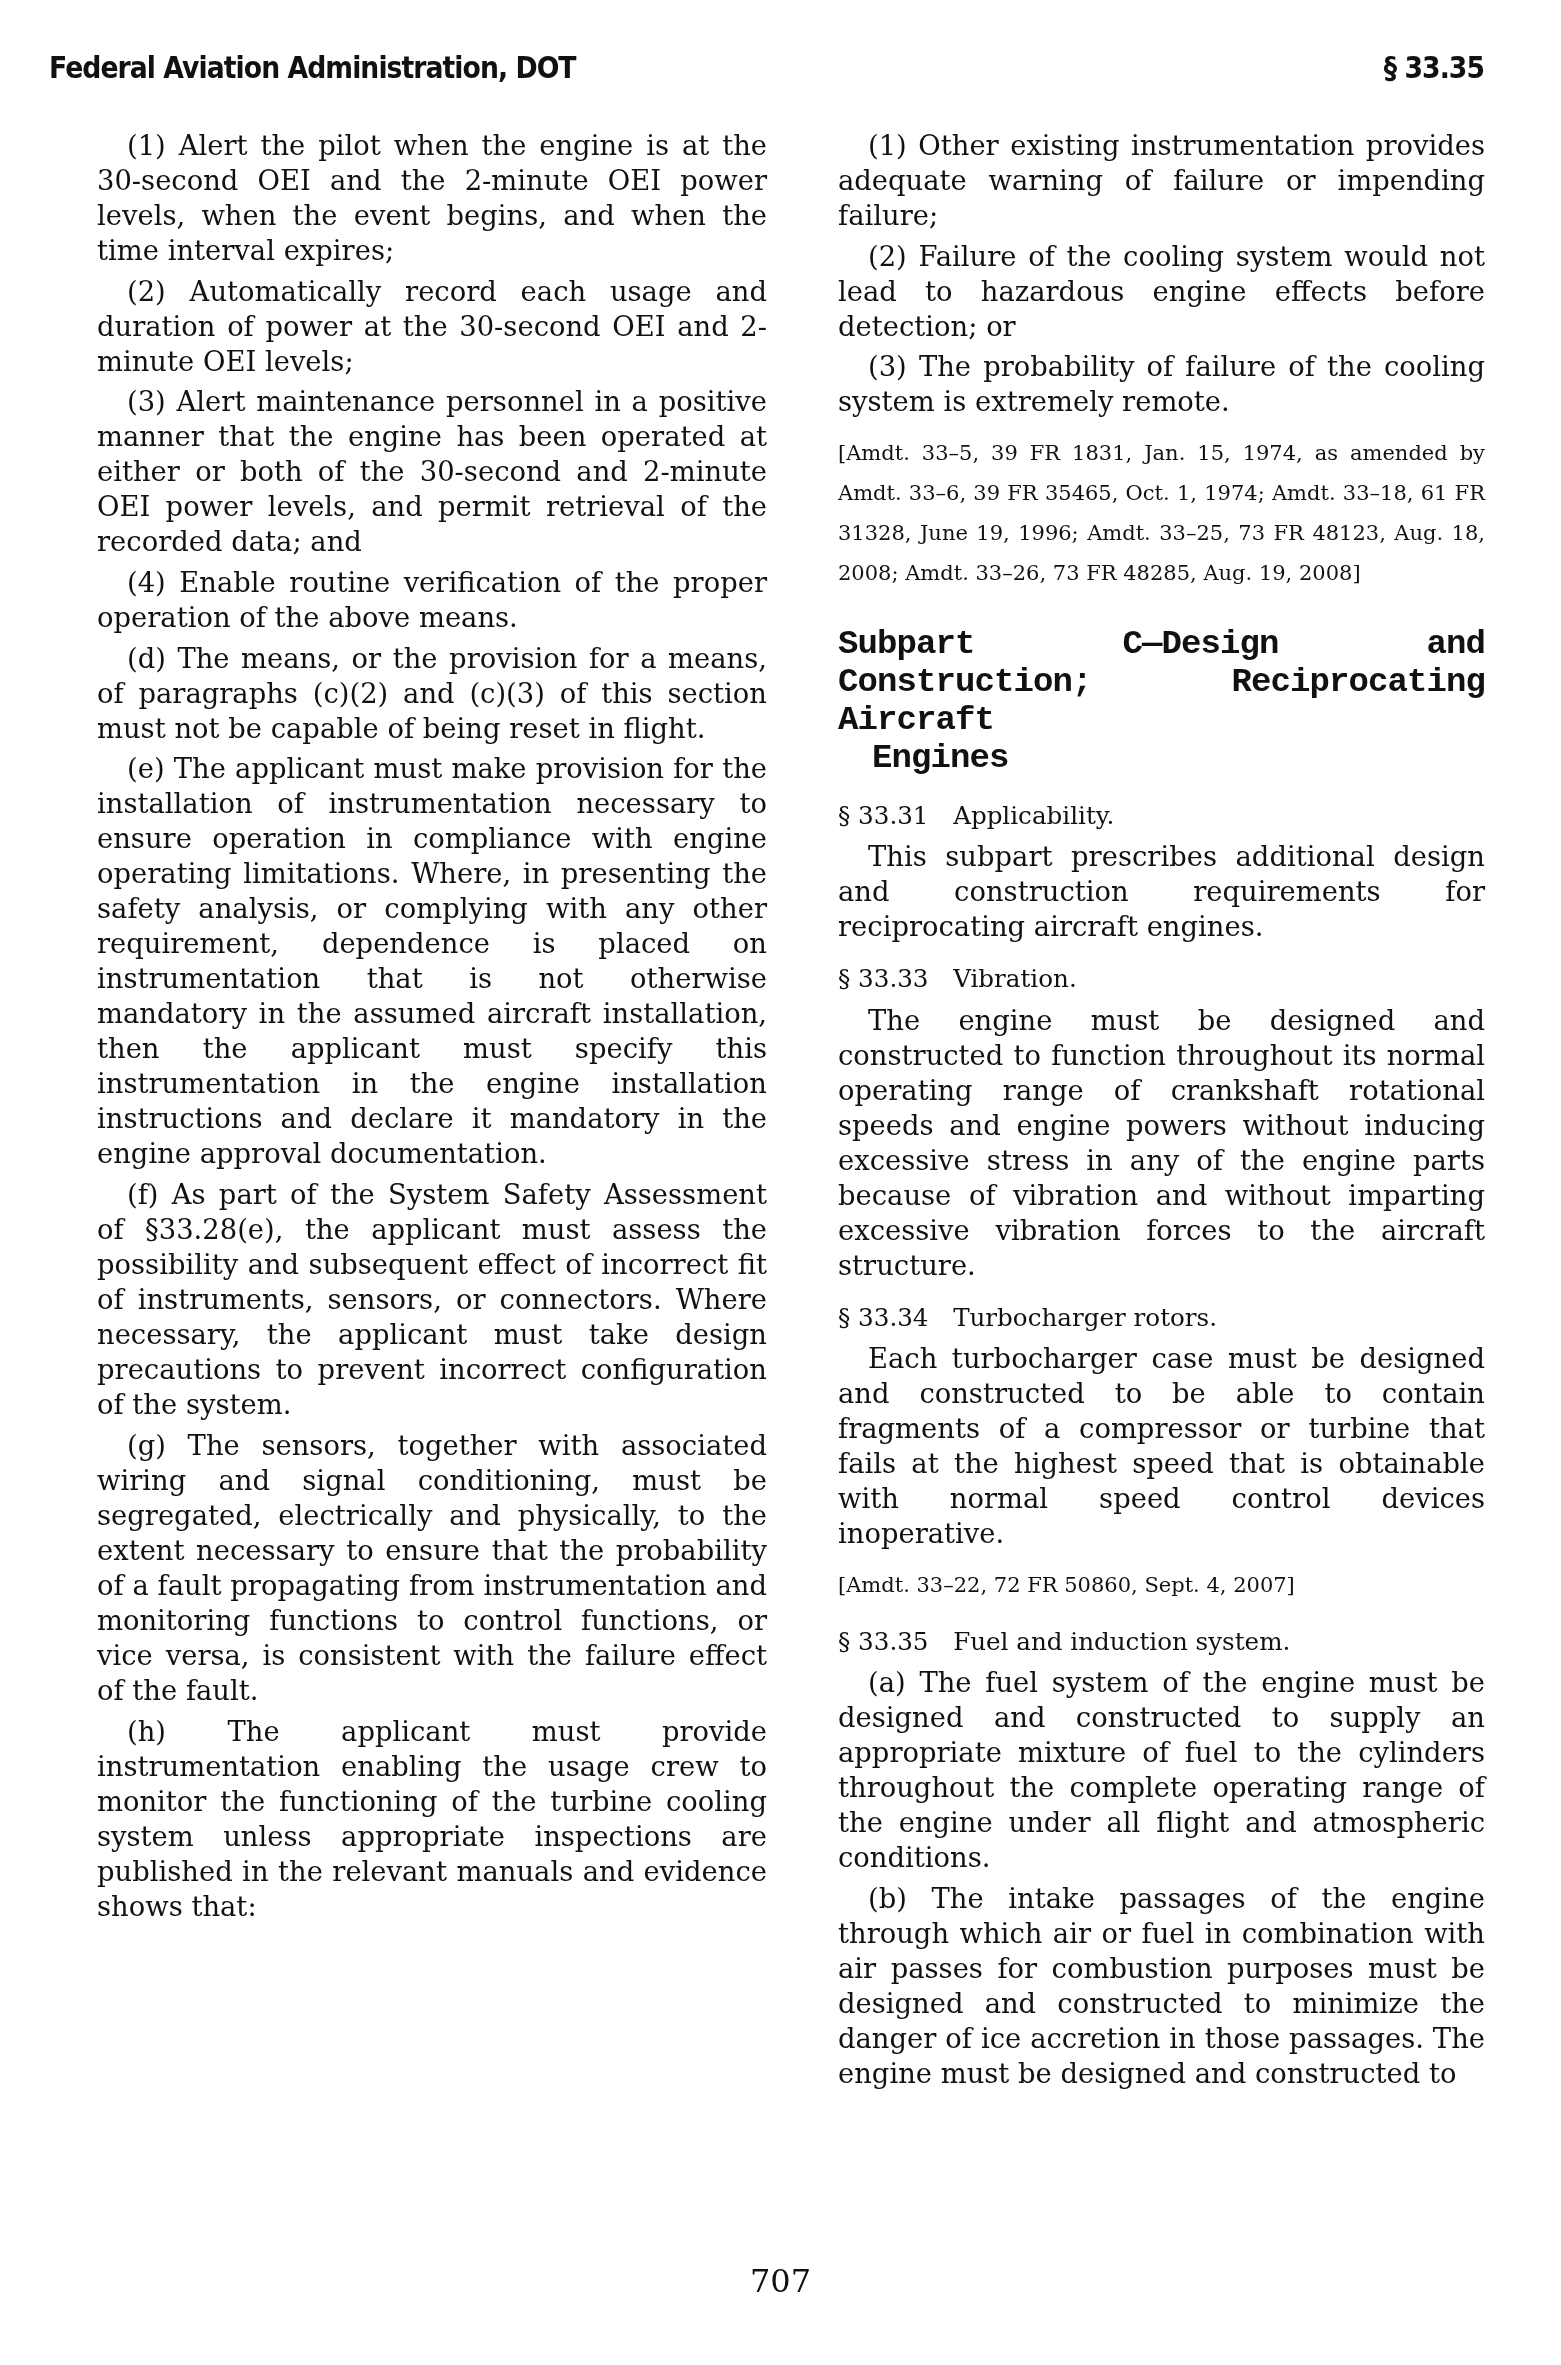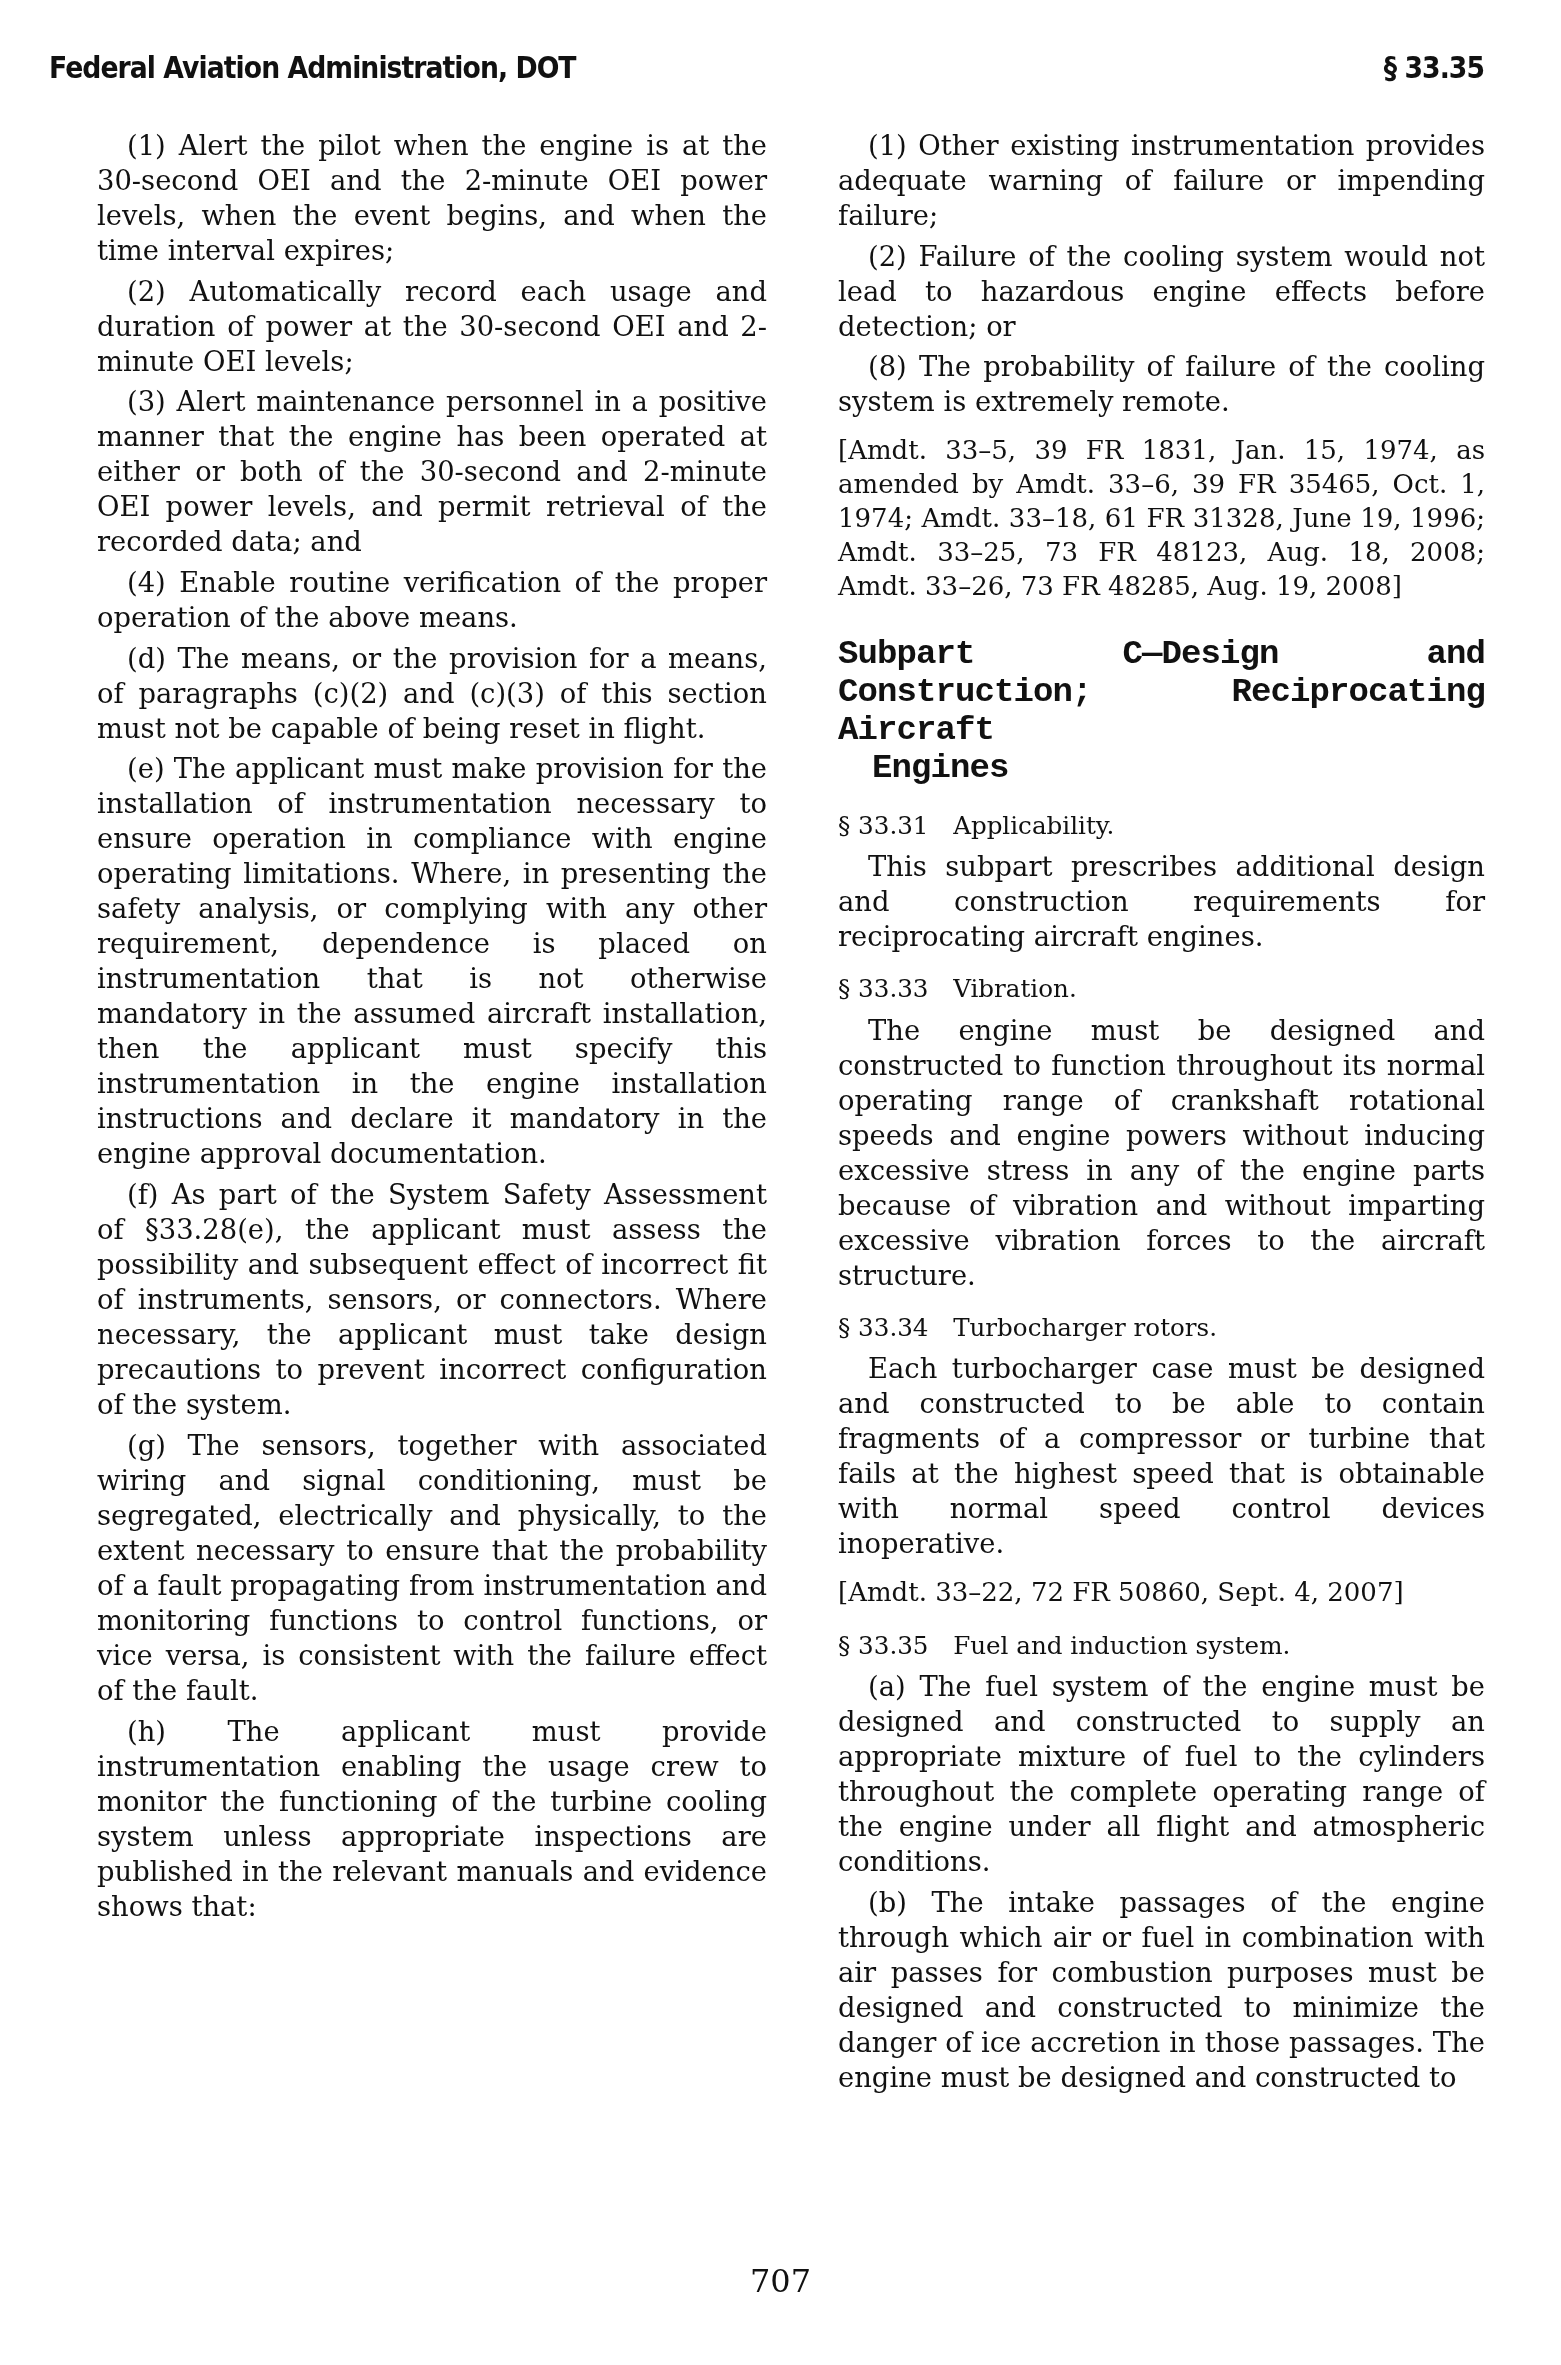--- a/index.html
+++ b/index.html
@@ -13,21 +13,21 @@
   .running-head .left { position: absolute; left: 0; top: 0; }
   .running-head .right { position: absolute; left: 1552px; top: 0; }
   .col {
     position: absolute; top: 128px; width: 670px;
     font-family: "DejaVu Serif", serif; font-size: 27.4px; line-height: 35px;
     text-align: justify;
   }
   .col.left { left: 97px; }
   .col.right { left: 838px; width: 647px; }
   .col p { margin: 0 0 5.7px 0; text-indent: 30px; hyphens: manual; }
-  .col .amdt { font-size: 26px; line-height: 34px; text-indent: 0; margin: 13.2px 0 21px 0; }
+  .col .amdt { font-size: 21px; line-height: 40px; text-indent: 0; margin: 13.2px 0 21px 0; }
   .subpart {
     font-family: Liberation Mono, monospace; font-weight: bold; font-size: 34px; line-height: 38px;
     letter-spacing: -0.9px; margin: 32px 0 23px 0; text-align: justify;
   }
   .subpart .cont { display: block; padding-left: 34px; }
   .sec-head {
     font-family: "DejaVu Serif", serif; font-weight: normal; font-size: 24.6px; line-height: 32px;
     margin: 19px 0 7.6px 0; text-indent: 0;
   }
   .sec-head .num { margin-right: 24.6px; }
@@ -52,21 +52,21 @@
   <p>(d) The means, or the provision for a means, of paragraphs (c)(2) and (c)(3) of this section must not be capable of being reset in flight.</p>
   <p>(e) The applicant must make provision for the installation of instrumentation necessary to ensure operation in compliance with engine operating limitations. Where, in presenting the safety analysis, or complying with any other requirement, dependence is placed on instrumentation that is not otherwise mandatory in the assumed aircraft installation, then the applicant must specify this instrumentation in the engine installation instructions and declare it mandatory in the engine approval documentation.</p>
   <p>(f) As part of the System Safety Assessment of §33.28(e), the applicant must assess the possibility and subsequent effect of incorrect fit of instruments, sensors, or connectors. Where necessary, the applicant must take design precautions to prevent incorrect configuration of the system.</p>
   <p>(g) The sensors, together with associated wiring and signal conditioning, must be segregated, electrically and physically, to the extent necessary to ensure that the probability of a fault propagating from instrumentation and monitoring functions to control functions, or vice versa, is consistent with the failure effect of the fault.</p>
   <p>(h) The applicant must provide instrumentation enabling the usage crew to monitor the functioning of the turbine cooling system unless appropriate inspections are published in the relevant manuals and evidence shows that:</p>
 </div>
 
 <div class="col right">
   <p>(1) Other existing instrumentation provides adequate warning of failure or impending failure;</p>
   <p>(2) Failure of the cooling system would not lead to hazardous engine effects before detection; or</p>
-  <p>(8) The probability of failure of the cooling system is extremely remote.</p>
+  <p>(3) The probability of failure of the cooling system is extremely remote.</p>
   <p class="amdt">[Amdt. 33–5, 39 FR 1831, Jan. 15, 1974, as amended by Amdt. 33–6, 39 FR 35465, Oct. 1, 1974; Amdt. 33–18, 61 FR 31328, June 19, 1996; Amdt. 33–25, 73 FR 48123, Aug. 18, 2008; Amdt. 33–26, 73 FR 48285, Aug. 19, 2008]</p>
 
   <div class="subpart">
     <span>Subpart C—Design and Construction; Reciprocating Aircraft</span>
     <span class="cont">Engines</span>
   </div>
 
   <div class="sec-head">
     <span class="num">§ 33.31</span><span>Applicability.</span>
   </div>

